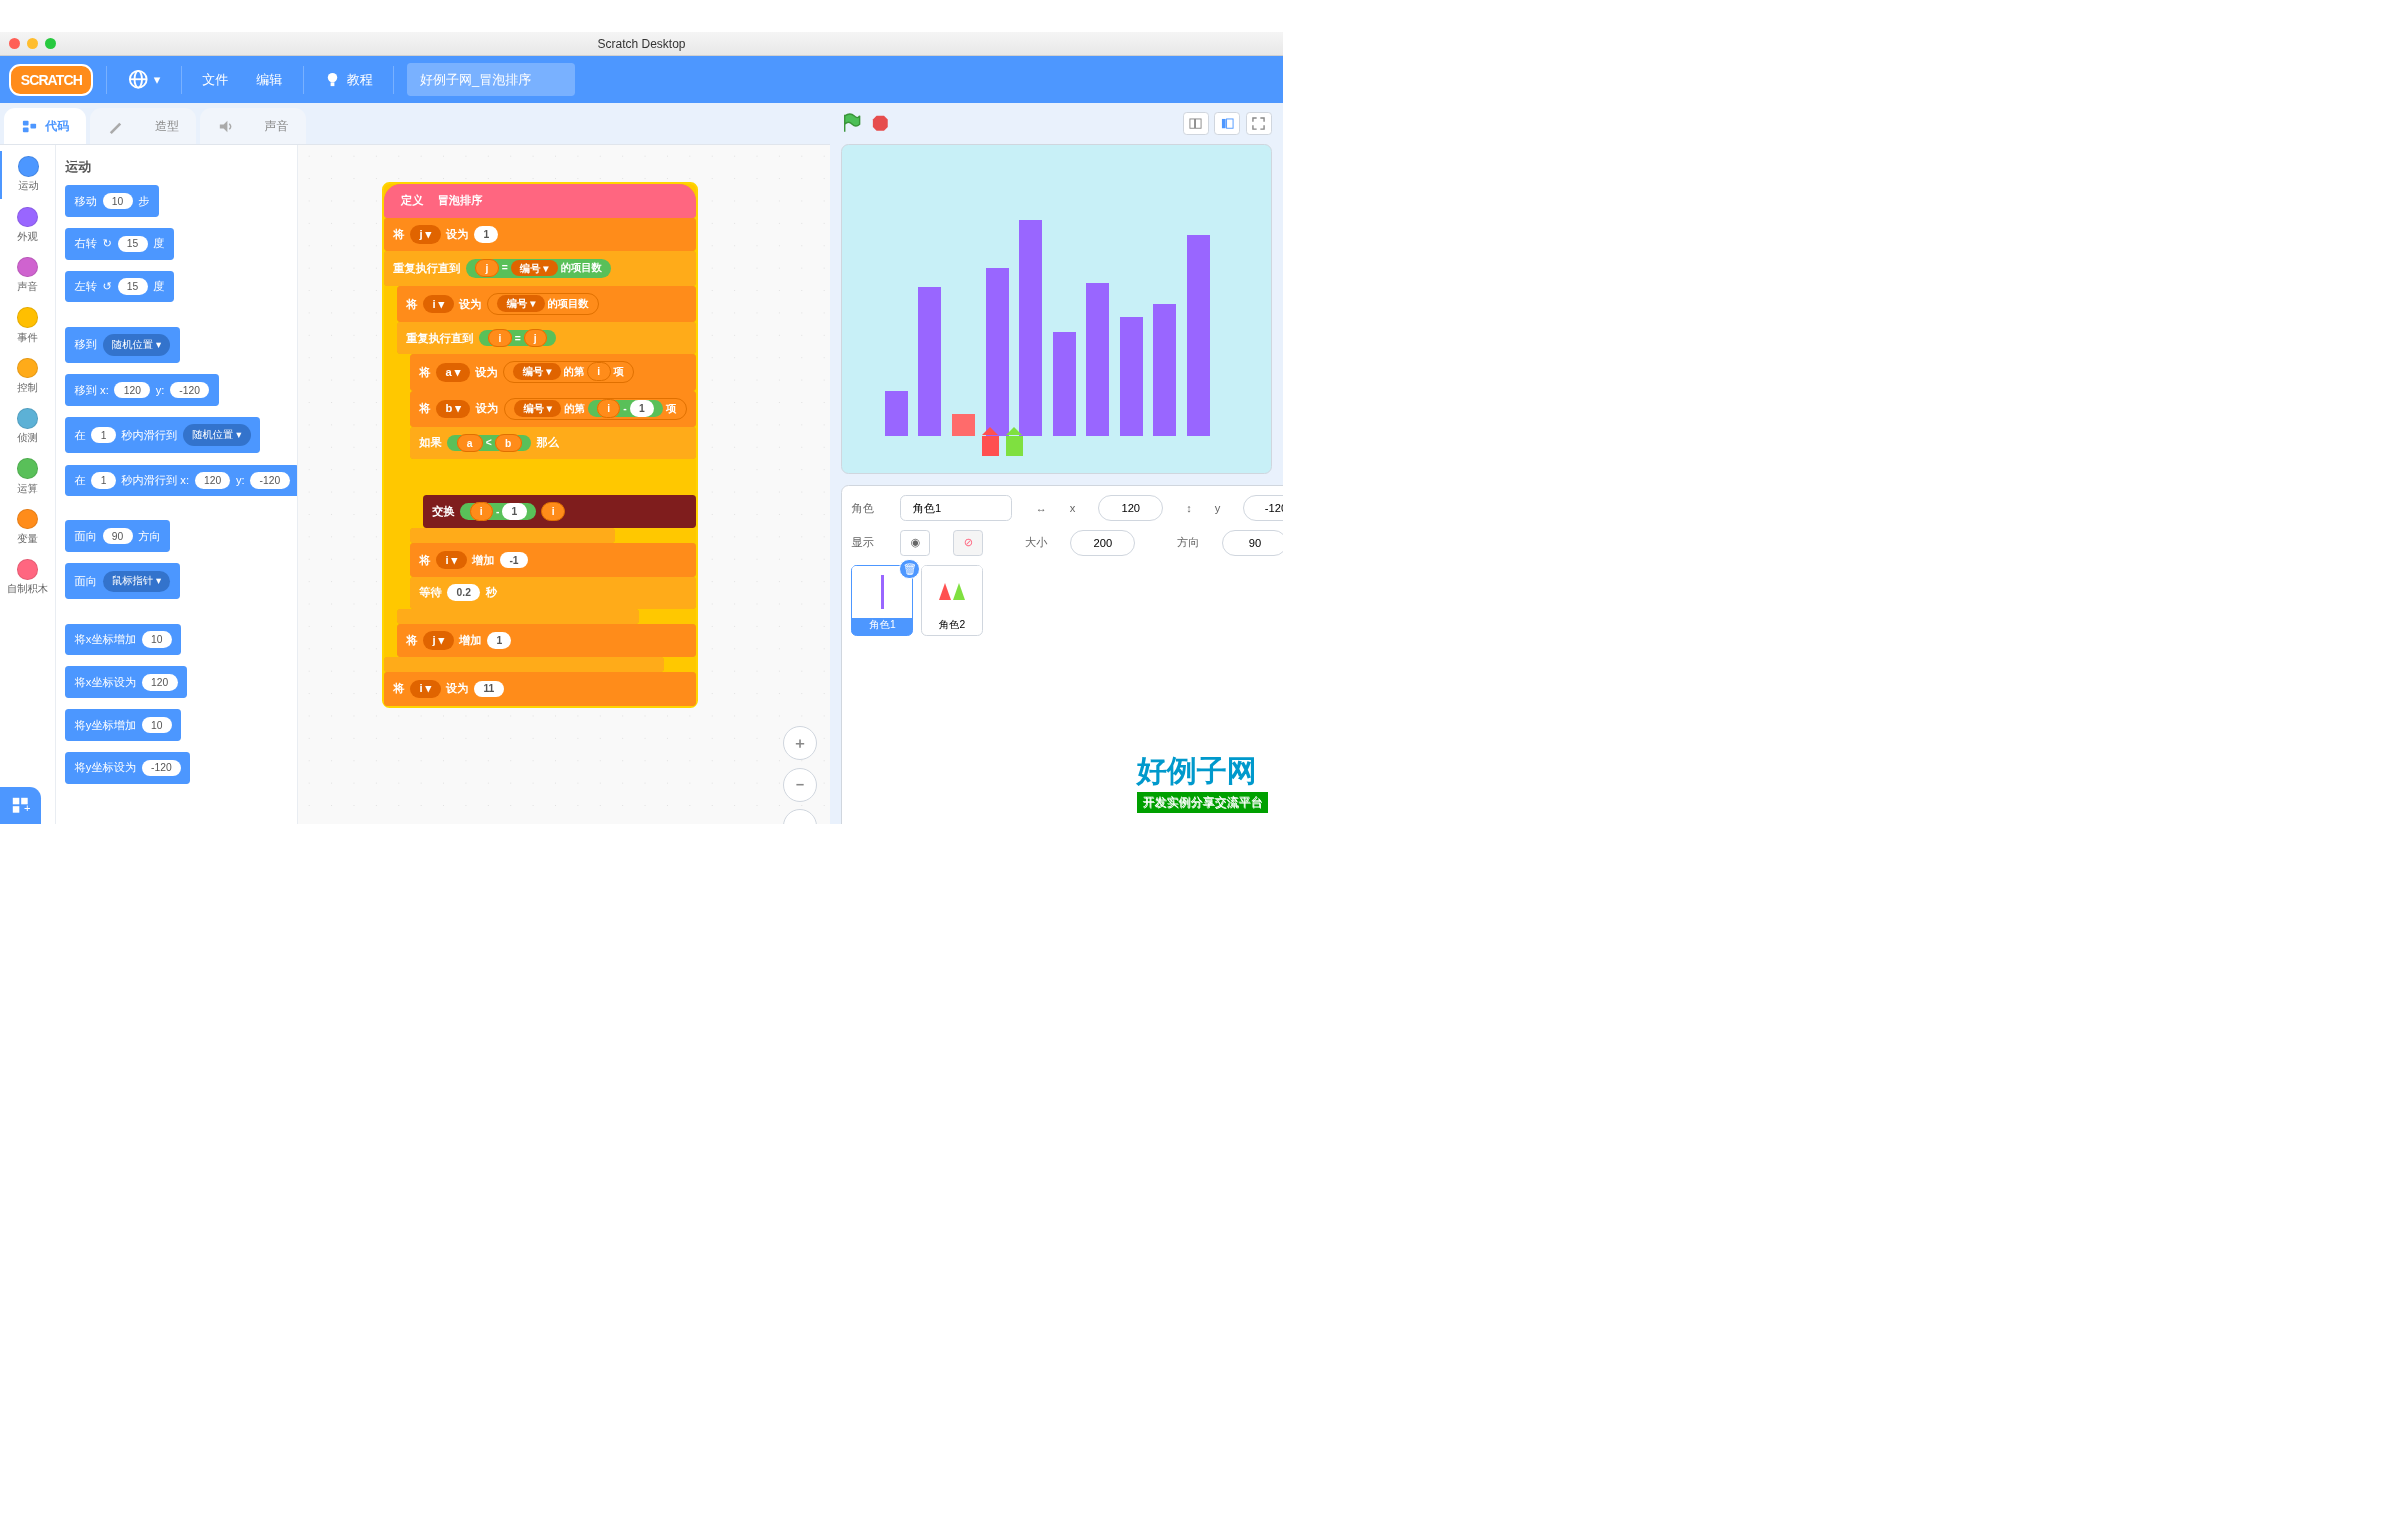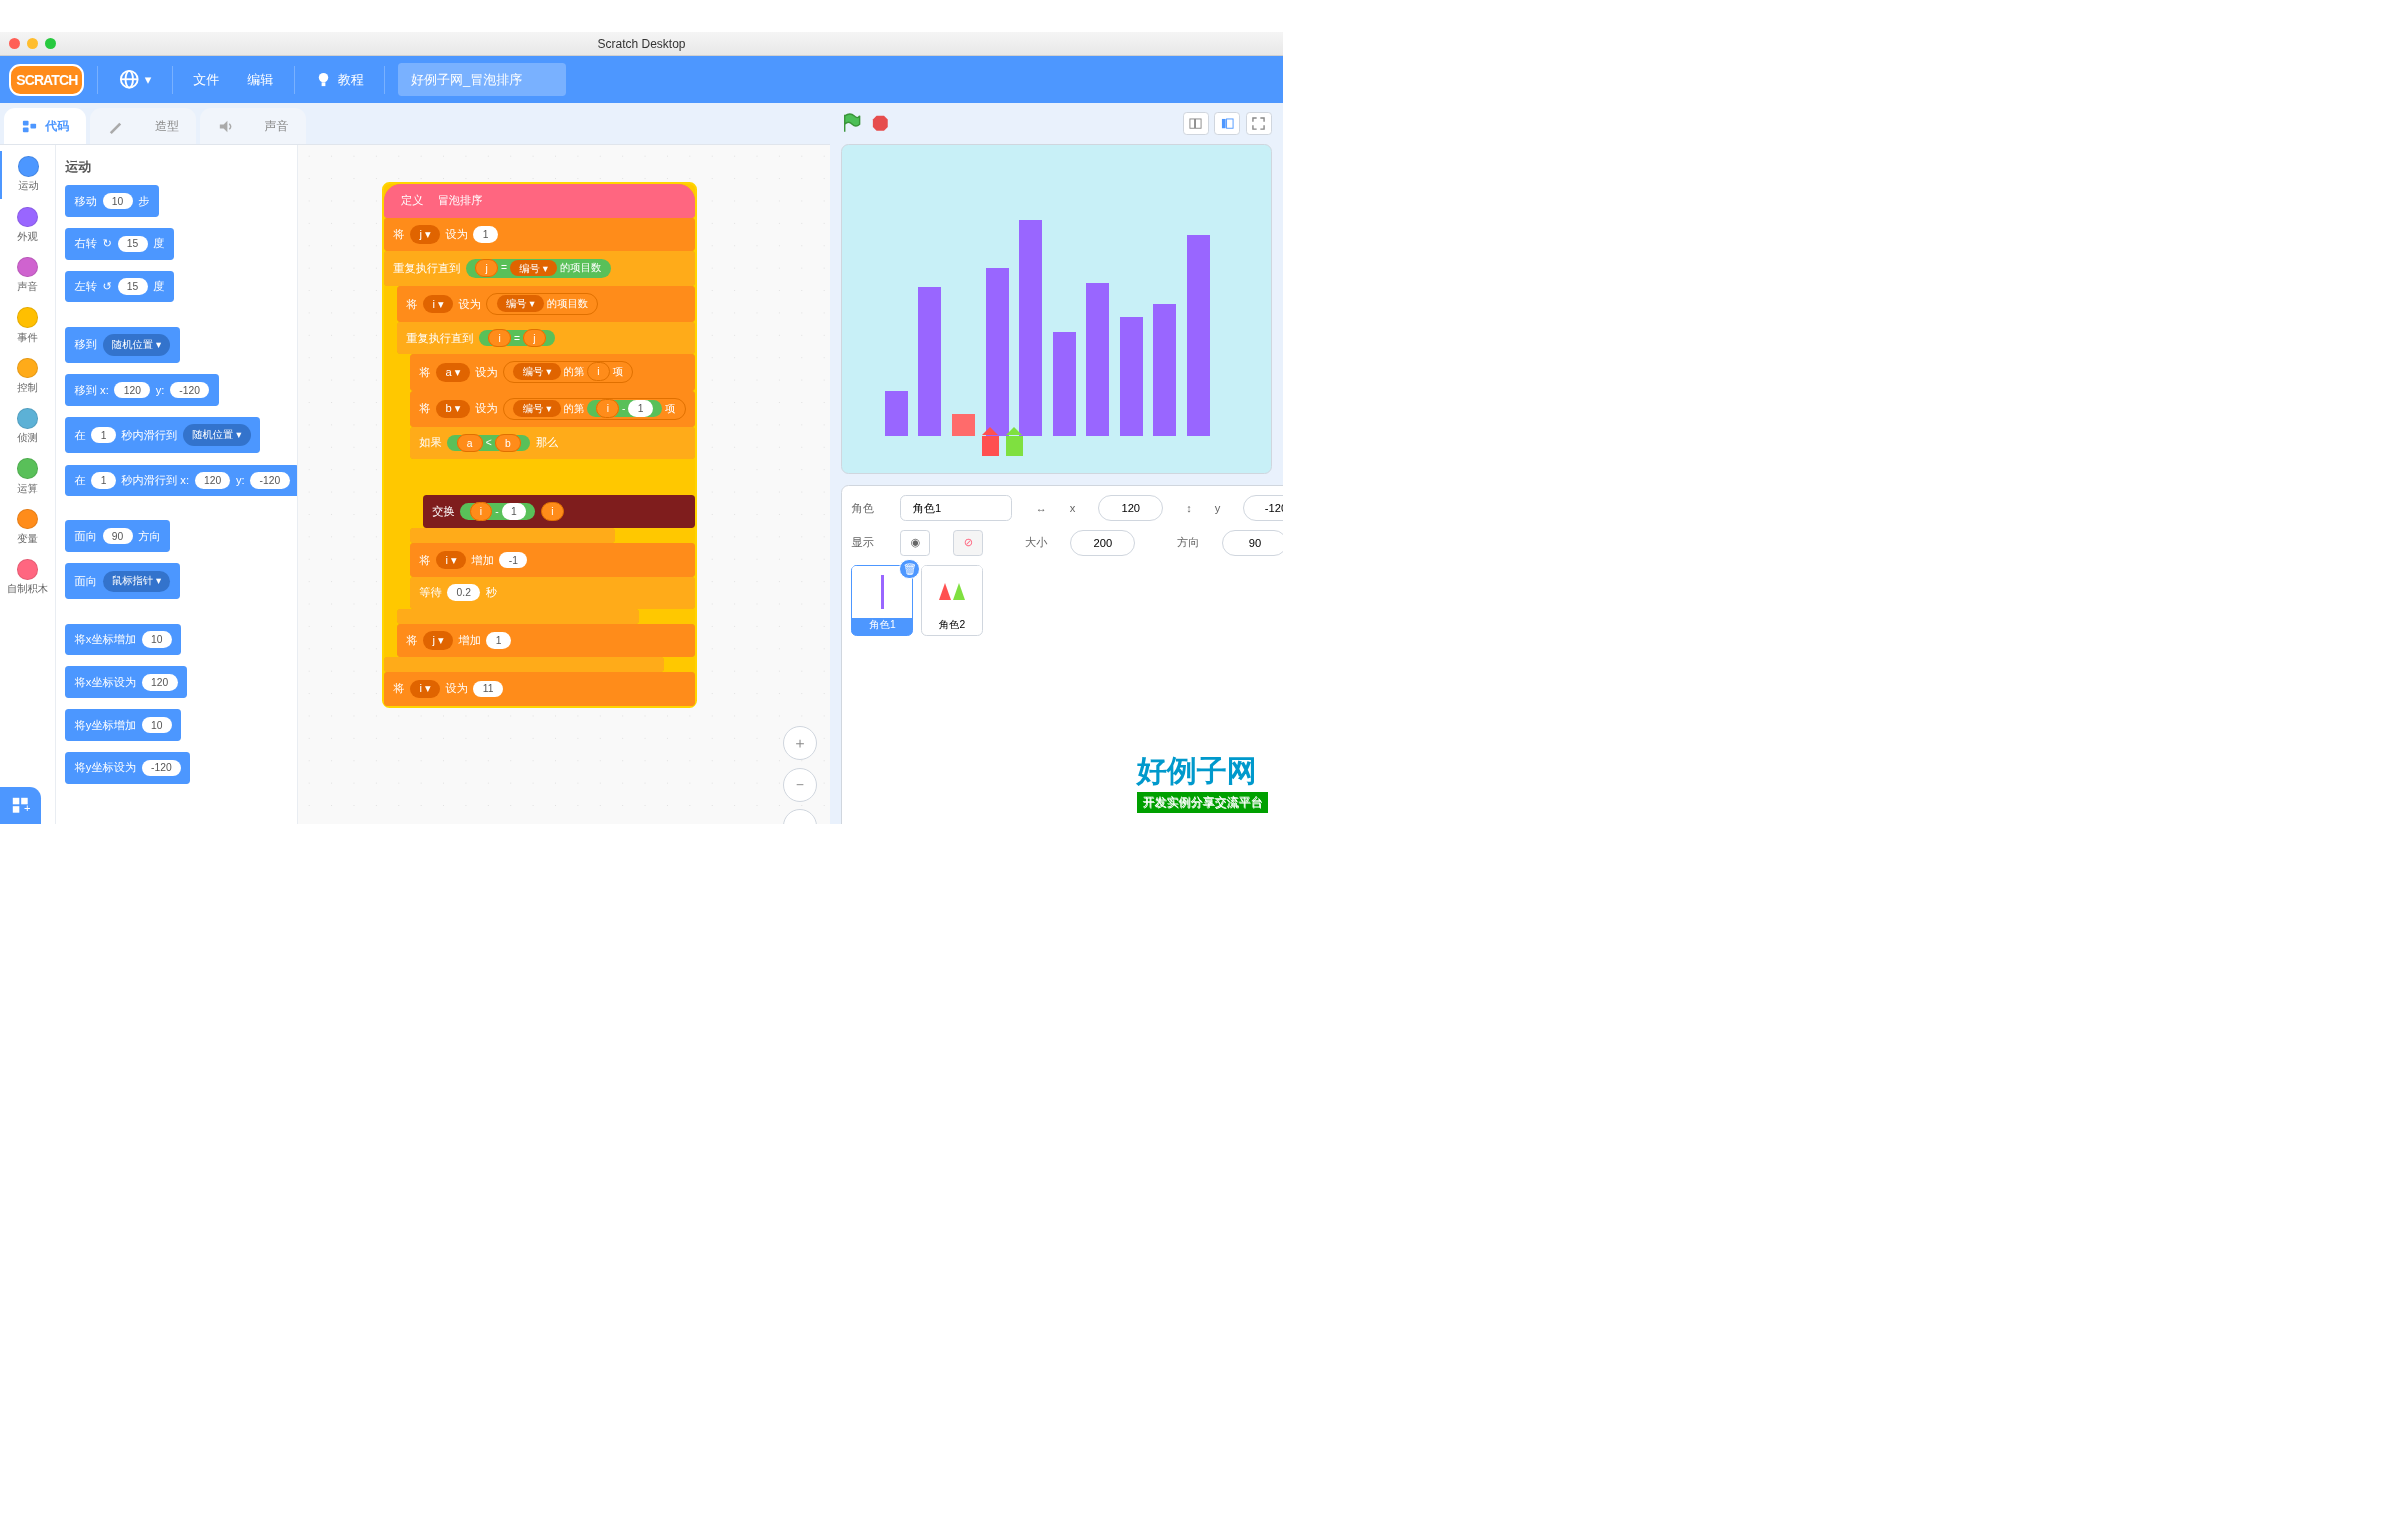--- a/index.html
+++ b/index.html
@@ -7,21 +7,21 @@
 
 
 .titlebar { height: 24px; background: linear-gradient(#f5f5f5,#e8e8e8); border-bottom: 0.9px solid #d0d0d0; display: flex; align-items: center; padding: 0 9.3px; font-size: 12px; color: #333; margin-top: 32px; }
 .traffic { display: flex; gap: 6.5px; }
 .tdot { width: 11.2px; height: 11.2px; border-radius: 50%; }
 .tr { background: #ff5f56; } .ty { background: #ffbd2e; } .tg { background: #27c93f; }
 .ttitle { position: absolute; left: 0; right: 0; text-align: center; pointer-events: none; }
 
 
 .menubar { height: 47px; background: #4d97ff; display: flex; align-items: center; padding: 0 9.3px; gap: 13px; color: #fff; font-size: 13px; }
-.logo { width: 75px; height: 32px; background: #ff8c1a; border: 2.8px solid #fff; border-radius: 11.2px; display: flex; align-items: center; justify-content: center; color: #fff; font-weight: 900; font-size: 14px; letter-spacing: -0.9px; text-align: center; }
+.logo { width: 84px; height: 32px; background: #ff8c1a; border: 2.8px solid #fff; border-radius: 11.2px; display: flex; align-items: center; justify-content: center; color: #fff; font-weight: 900; font-size: 14px; letter-spacing: -0.9px; text-align: center; }
 .menubar .sep { width: 0.9px; height: 28px; background: rgba(255,255,255,.25); }
 .mitem { padding: 5.6px 7.5px; cursor: pointer; display: flex; align-items: center; gap: 5.6px; }
 .projtitle { background: rgba(255,255,255,.25); border-radius: 3.7px; padding: 7.5px 13px; font-size: 13px; min-width: 168px; }
 
 
 .app { display: flex; height: calc(100% - 71px); }
 .left { flex: 1; display: flex; flex-direction: column; }
 .right { width: 453px; display: flex; flex-direction: column; background: #e9f1fc; }
 
 
@@ -33,21 +33,21 @@
 
 .editcols { flex: 1; display: flex; background: #fff; border-top: 0.9px solid #e0e5ec; overflow: hidden; }
 .catcol { width: 56px; border-right: 0.9px solid #e9edf2; display: flex; flex-direction: column; align-items: center; padding-top: 5.6px; gap: 1.9px; }
 .cat { display: flex; flex-direction: column; align-items: center; gap: 2.8px; font-size: 10.3px; color: #666; padding: 5.6px 0; cursor: pointer; width: 100%; }
 .cat.active { border-left: 2.8px solid #4d97ff; }
 .catdot { width: 20.5px; height: 20.5px; border-radius: 50%; border: 1.9px solid rgba(0,0,0,.1); }
 
 .palette { width: 242px; border-right: 0.9px solid #e9edf2; padding: 13px 9.3px; overflow: hidden; position: relative; }
 .palette h3 { font-size: 13px; color: #555; margin-bottom: 9.3px; font-weight: 600; }
 
-.workspace { flex: 1; background: #f9f9f9; position: relative; background-image: radial-gradient(#e0e0e0 0.9px, transparent 0.9px); background-size: 22.4px 22.4px; }
+.workspace { flex: 1; background: #f9f9f9; position: relative; background-image: radial-gradient(#e0e0e0 0.9px, transparent 0.9px); background-size: 22.4px 22.4px; font-weight: bold; }
 
 
 .blk { background: #4c97ff; color: #fff; font-size: 11.2px; padding: 7.5px 9.3px; border-radius: 3.7px; margin-bottom: 11.2px; display: inline-flex; align-items: center; gap: 5.6px; white-space: nowrap; position: relative; filter: drop-shadow(0 0.9px 0 rgba(0,0,0,.1)); }
 .blk .pill { background: #fff; color: #555; border-radius: 18.6px; padding: 2.8px 9.3px; font-size: 10.3px; min-width: 22.4px; text-align: center; }
 .blk .drop { background: #3373cc; border-radius: 13px; padding: 3.7px 9.3px; font-size: 10.3px; }
 .blk.orange { background: #ff8c1a; }
 .blk.pink { background: #7f1d1d; margin-top: 36px; }
 .blk .rinput { background: #ff8c1a; border: 0.9px solid #e07000; border-radius: 13px; padding: 2.8px 9.3px; font-size: 10.3px; }
 .blk .rgreen { background: #59c059; border-radius: 13px; padding: 2.8px 9.3px; font-size: 10.3px; }
 .blk .odrop { background: #e06400; border-radius: 13px; padding: 2.8px 9.3px; }

